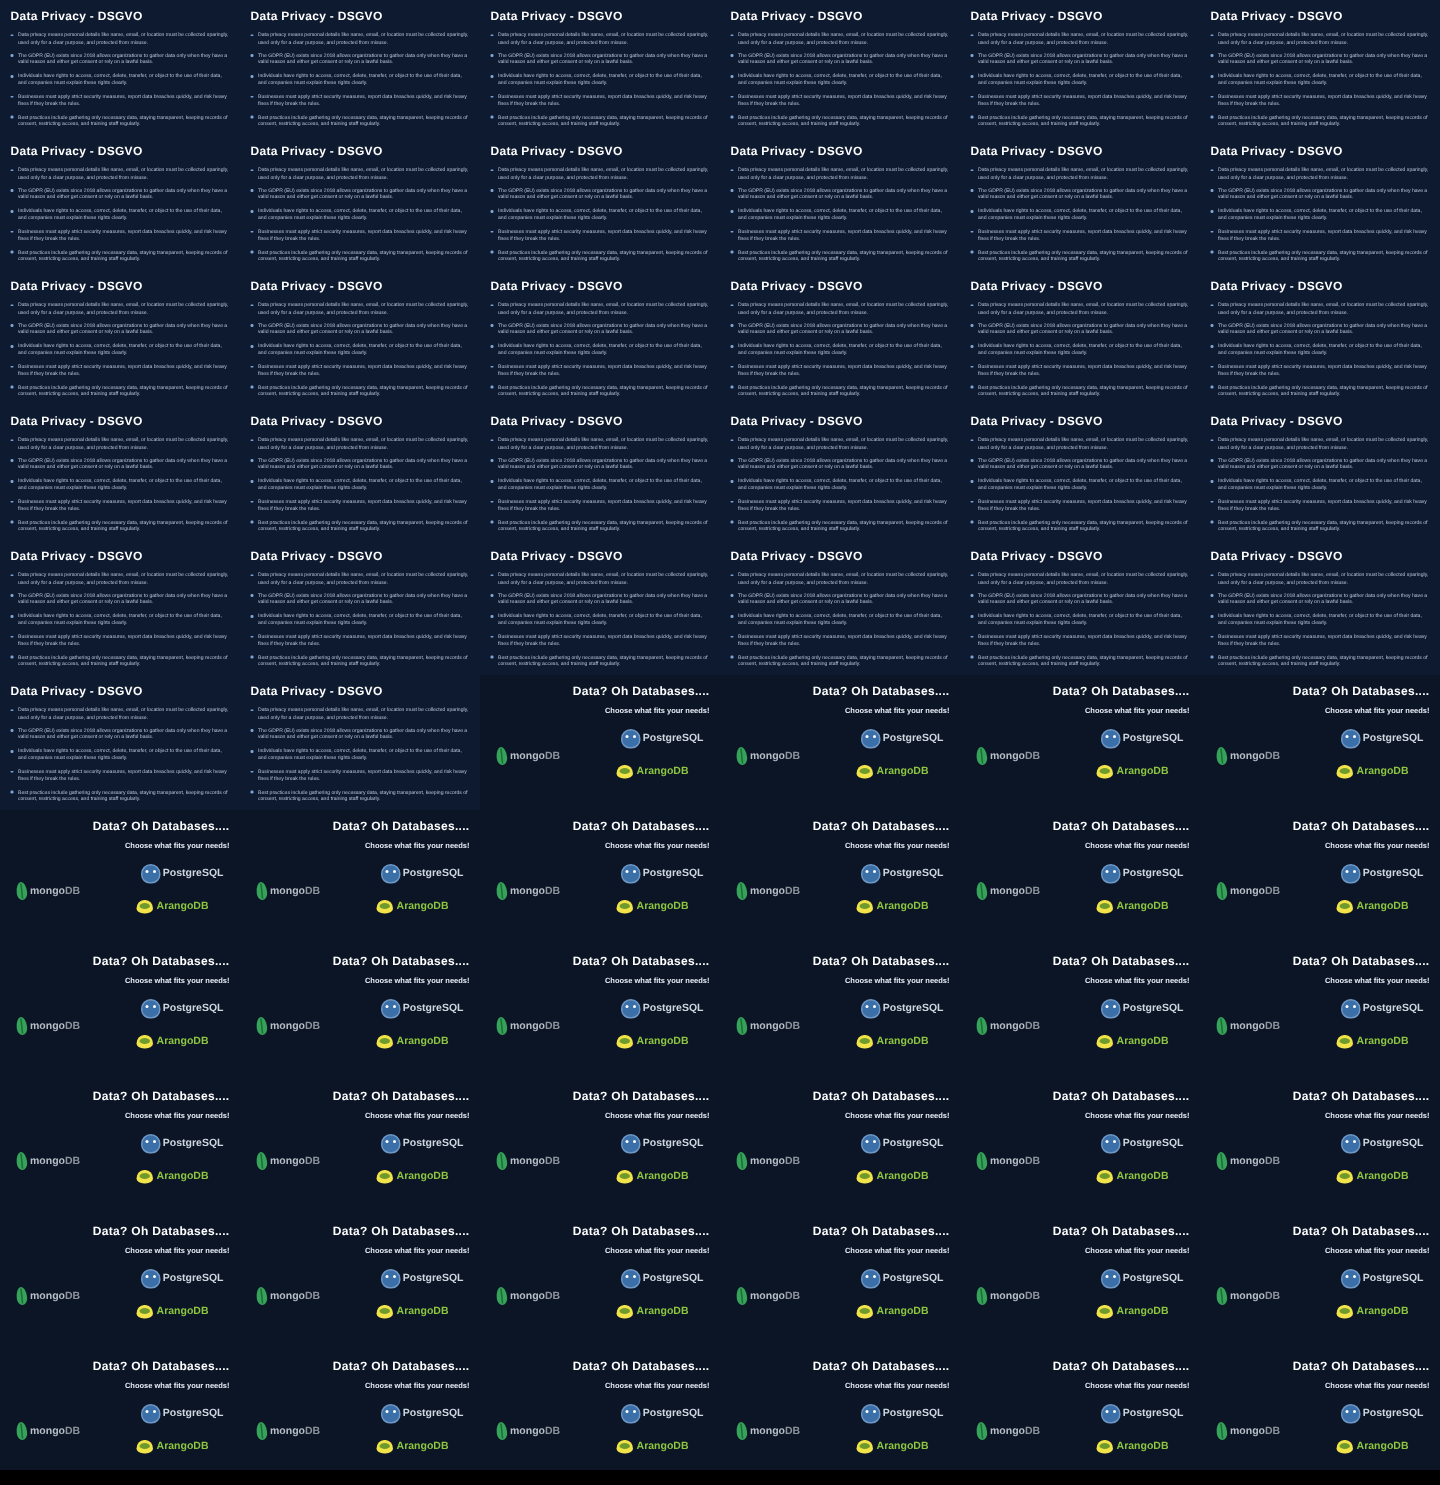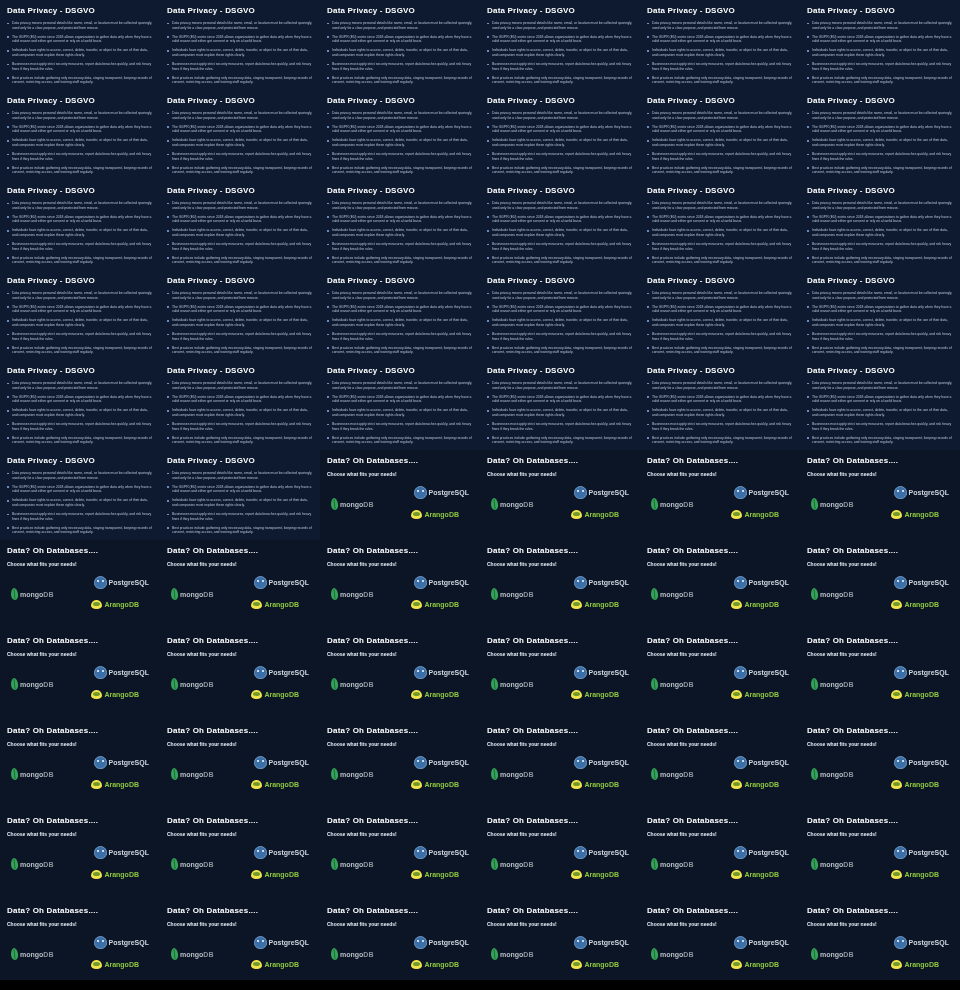--- a/index.html
+++ b/index.html
@@ -27,20 +27,21 @@
     box-sizing: border-box;
     padding: 6px 7px 0 7px;
     overflow: hidden;
     background: linear-gradient(180deg, #0e1c33 0%, #0c1729 100%);
   }
   .cell.privacy {
     background: #0d1a2f;
   }
   .cell.db {
     background: #0b1526;
+    text-align: right;
   }
   .title {
     font-size: 8px;
     font-weight: bold;
     color: #ffffff;
     letter-spacing: 0.2px;
     margin: 0 0 5px 0;
     line-height: 10px;
   }
   .subtitle {

